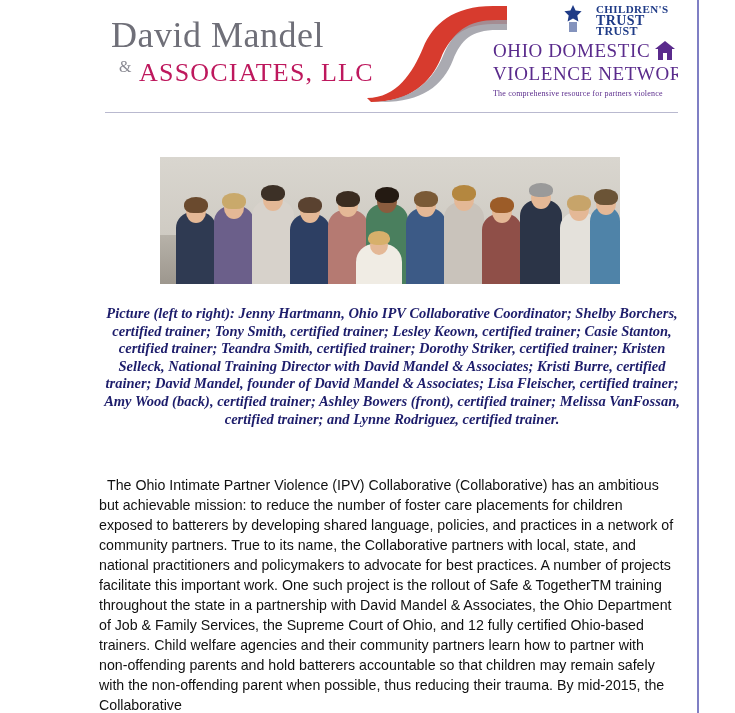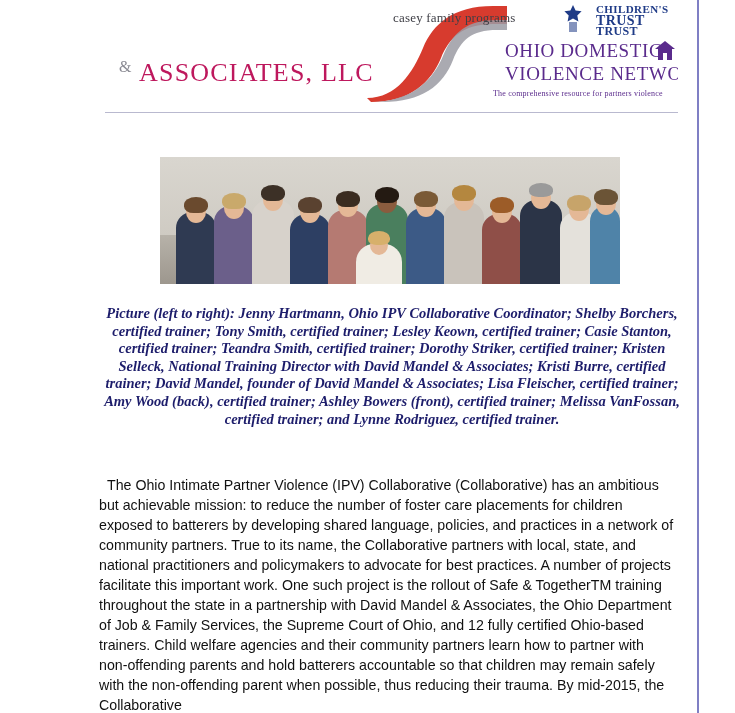--- a/index.html
+++ b/index.html
@@ -144,21 +144,20 @@
     width: 185px;
     height: 60px;
   }
   .logo-odvn .odvn-l1,
   .logo-odvn .odvn-l2 {
     font-family: "Liberation Serif", serif;
     font-size: 19px;
     color: #5a2b8c;
     letter-spacing: 0.6px;
     white-space: nowrap;
-    margin-left: 12px;
   }
   .logo-odvn .odvn-l2 { margin-top: 1px; }
   .logo-odvn .odvn-tag {
     font-family: "Liberation Serif", serif;
     font-size: 8px;
     color: #5a2b8c;
     letter-spacing: 0.2px;
     margin-top: 4px;
     white-space: nowrap;
   }
@@ -242,34 +241,32 @@
 
   <div class="margin-left"></div>
   <div class="margin-right-rule"></div>
   <div class="right-gutter"></div>
 
   <div class="content">
 
     <div class="logo-band">
 
       <div class="logo-mandel">
+        <div class="lm-name">David Mandel</div>
         <div class="lm-amp">&amp;</div>
         <div class="lm-assoc">ASSOCIATES, LLC</div>
       </div>
 
       <div class="logo-swoosh">
         <svg width="140" height="100" viewBox="0 0 140 100">
           <path d="M0,96 C30,96 46,70 56,46 C66,22 86,4 126,4 L140,4 L140,22 L126,22 C96,22 82,36 74,56 C64,80 44,100 4,100 Z" fill="#d73b2e"></path>
           <path d="M8,100 C46,98 66,78 76,54 C86,30 100,18 130,18 L140,18 L140,28 L130,28 C104,28 94,38 86,58 C76,84 54,100 16,100 Z" fill="#9b9ba3" opacity="0.85"></path>
         </svg>
       </div>
 
-      <div class="logo-casey">
-        <span class="lc-text">casey family programs</span>
-      </div>
 
       <div class="logo-ctf">
         <svg width="20" height="32" viewBox="0 0 20 32" style="position:absolute;left:0;top:2px;">
           <path d="M10,1 L12.6,6.4 L18.6,7.2 L14.3,11.4 L15.4,17.4 L10,14.6 L4.6,17.4 L5.7,11.4 L1.4,7.2 L7.4,6.4 Z" fill="#1f3b87"></path>
           <path d="M6,18 h8 v10 h-8 z" fill="#1f3b87" opacity="0.55"></path>
         </svg>
         <div style="position:absolute;left:33px;top:2px;">
           <div class="ctf-line">CHILDREN'S</div>
           <div class="ctf-line" style="font-size:14px;">TRUST</div>
           <div class="ctf-line" style="font-size:12px;">TRUST</div>

